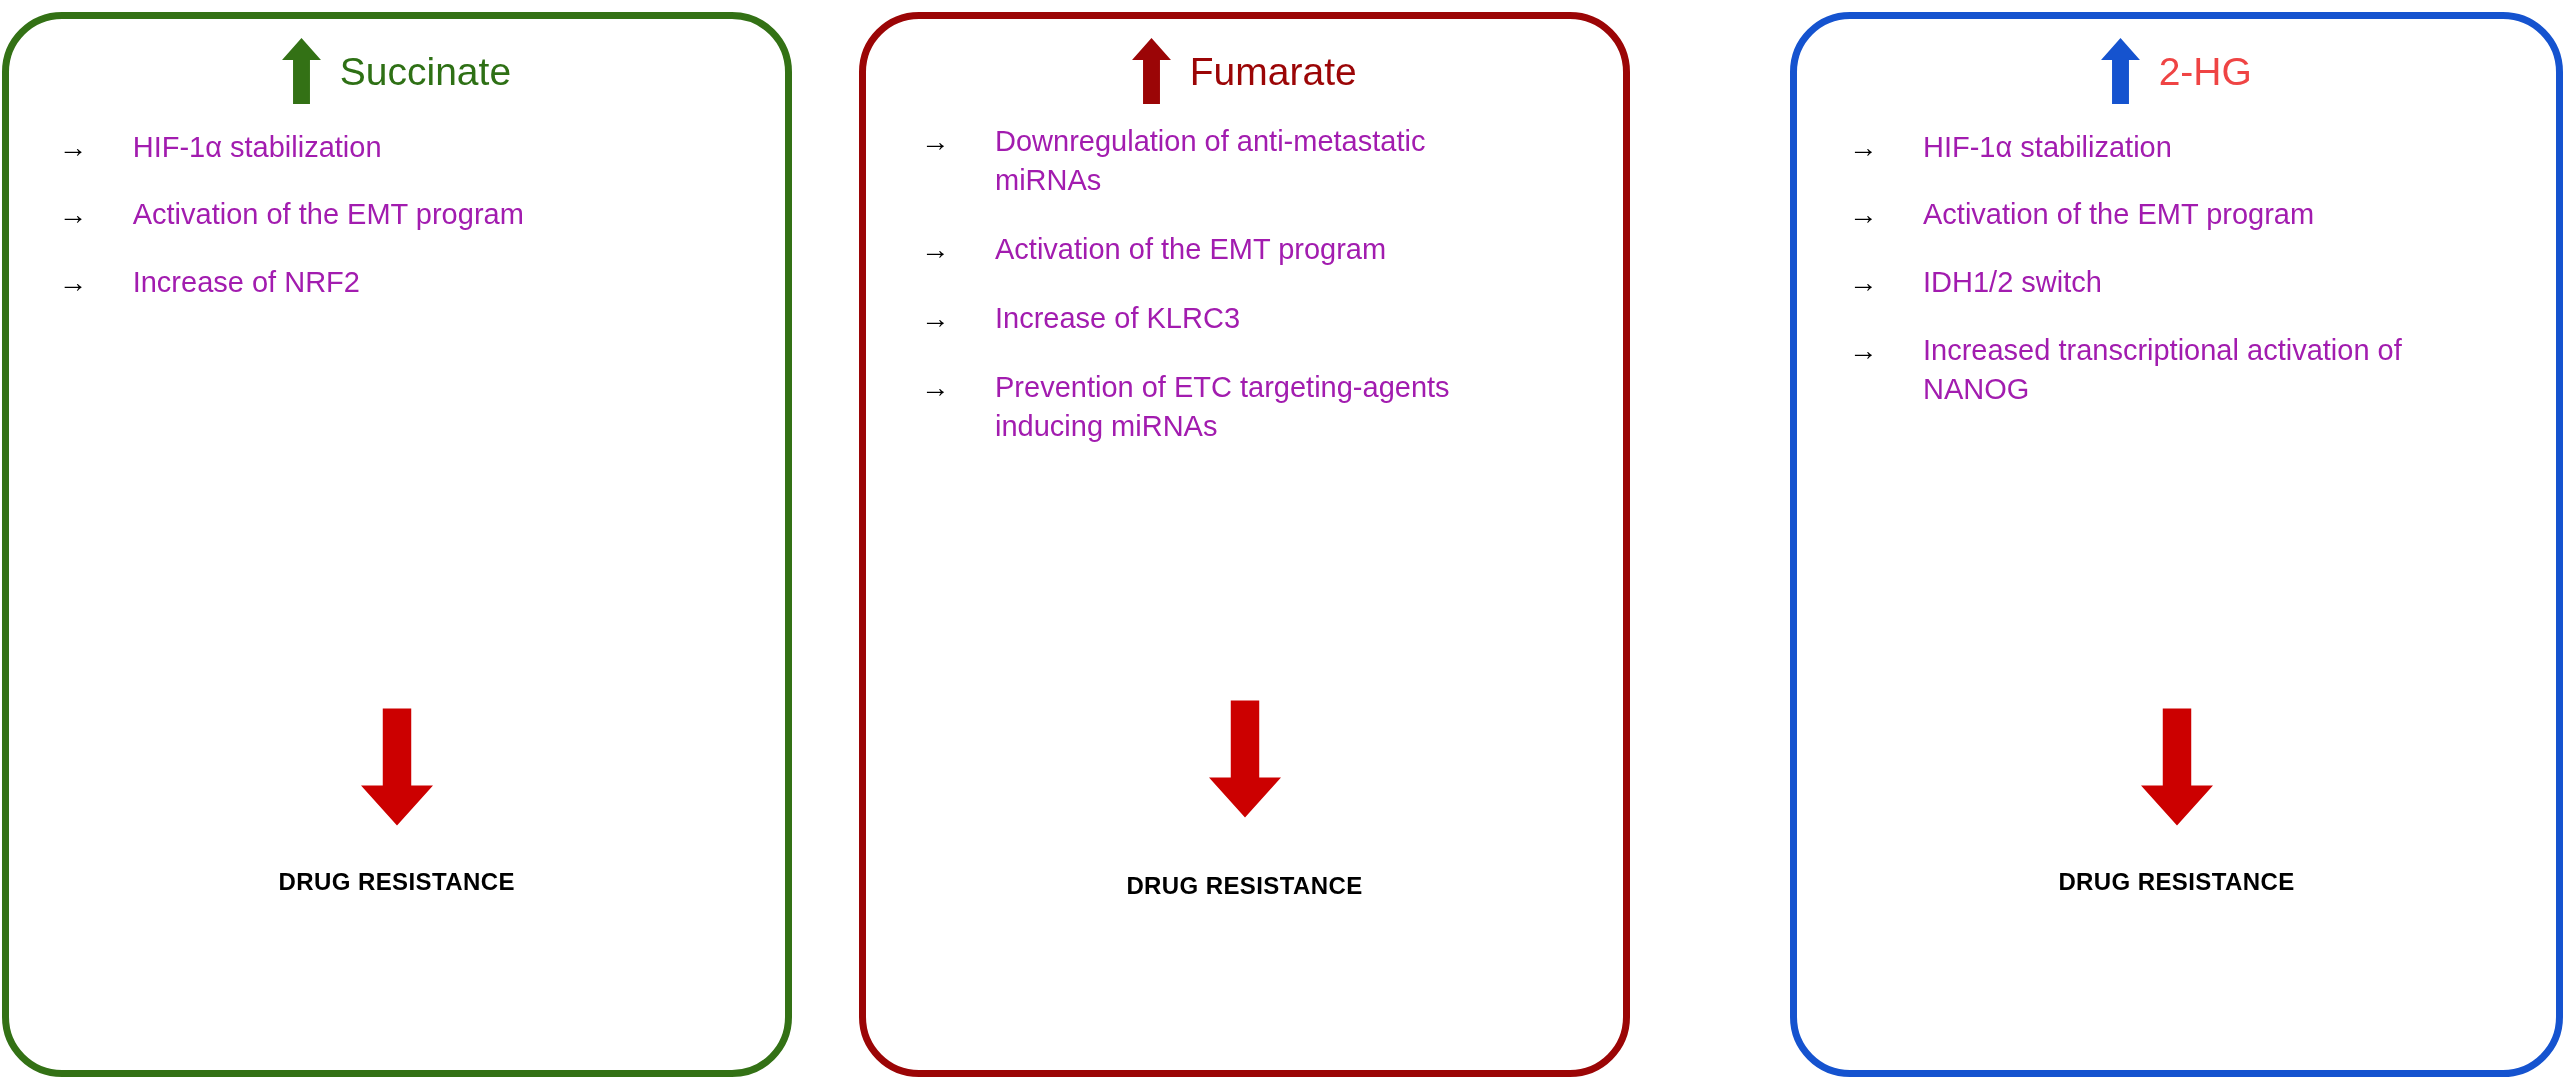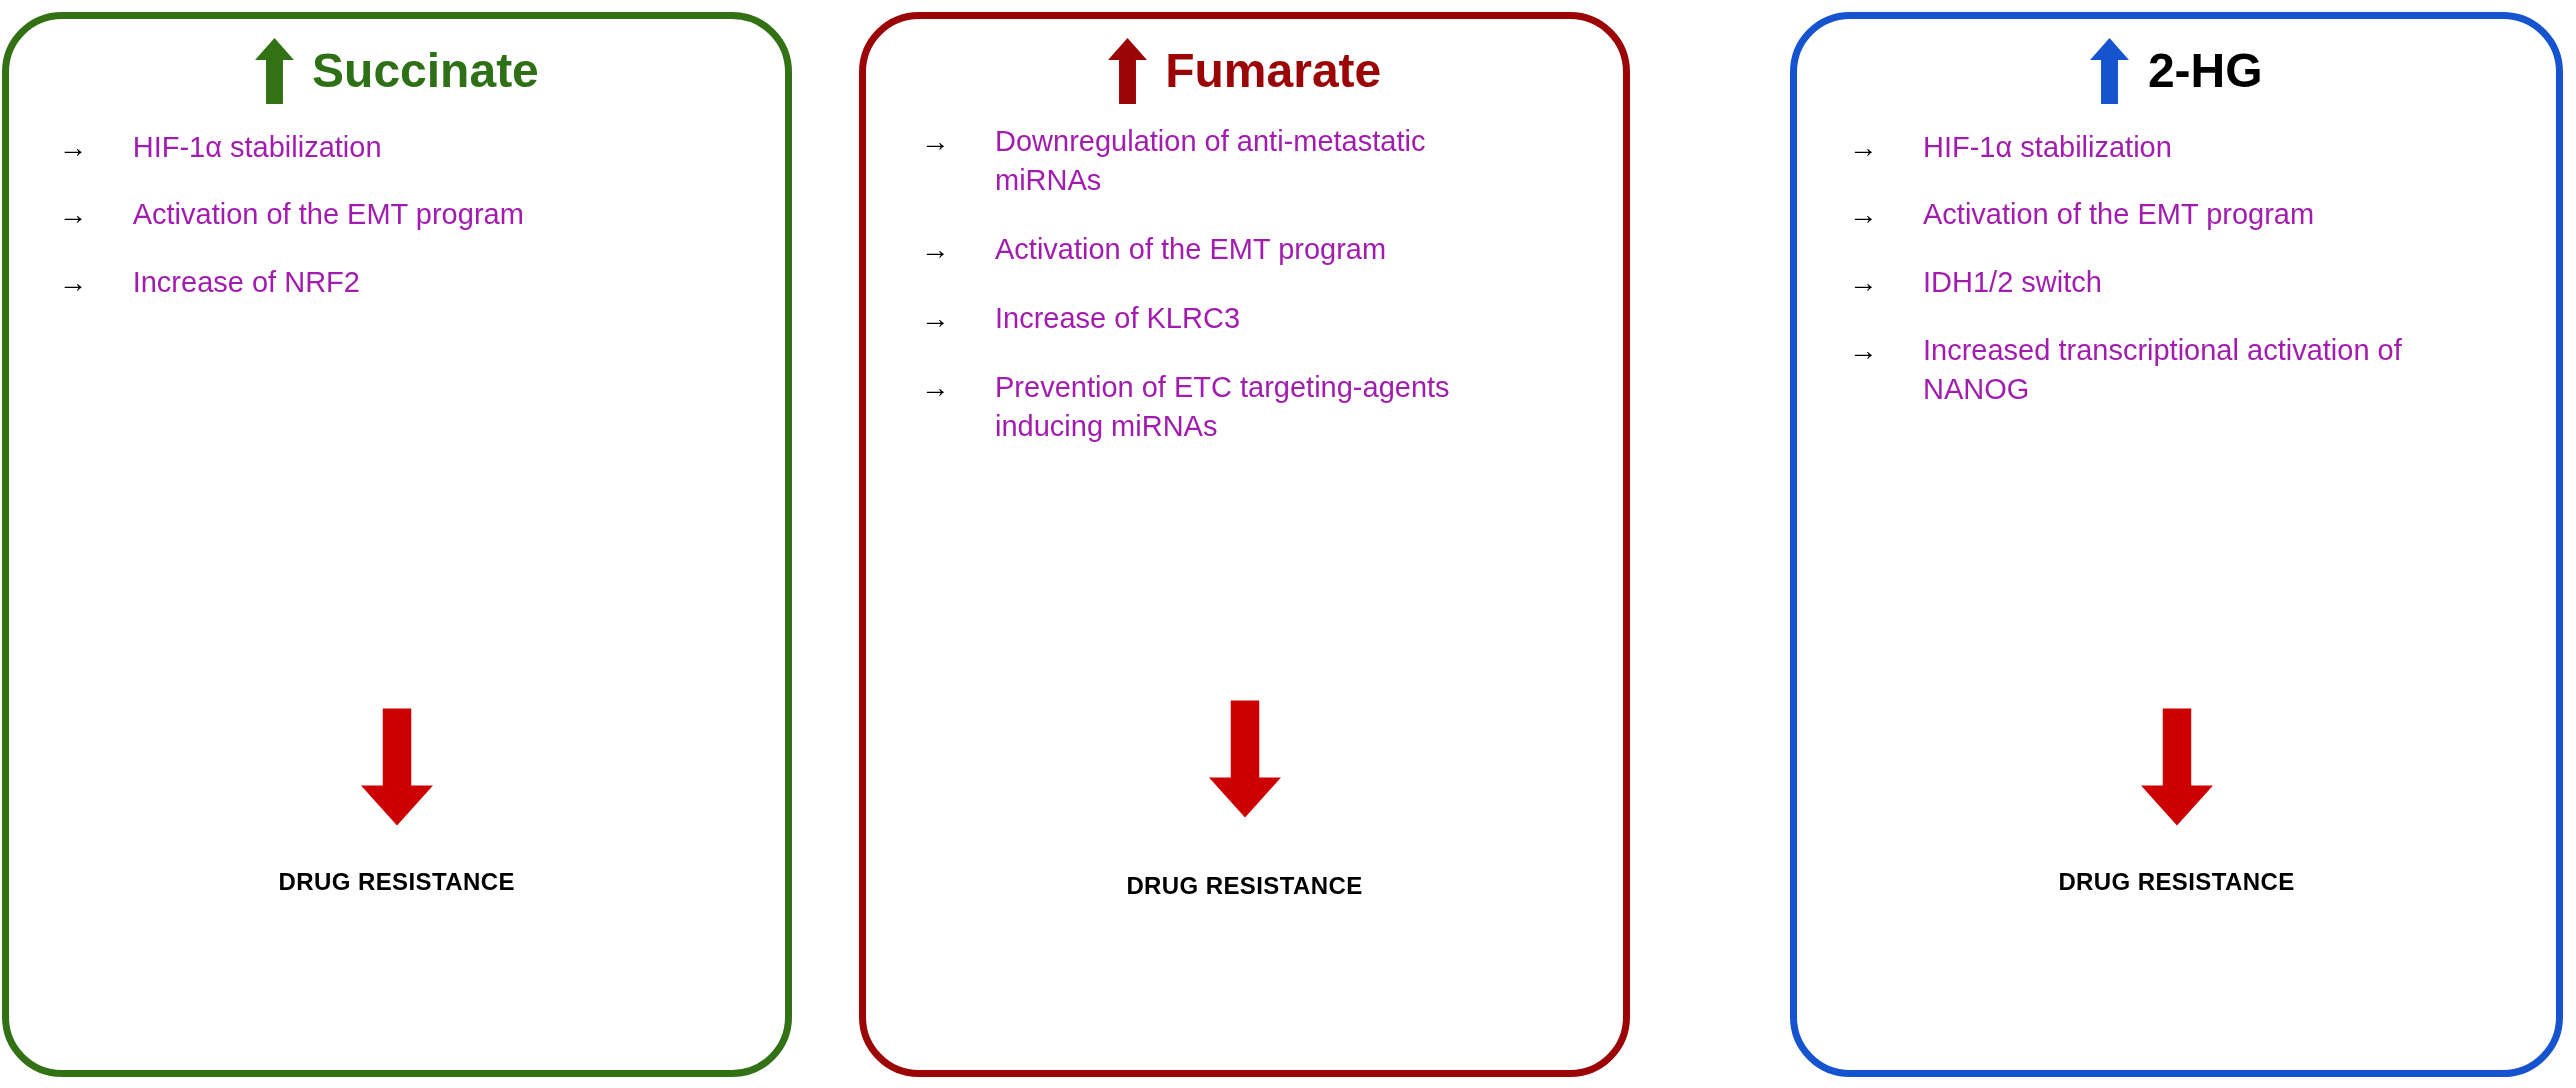--- a/index.html
+++ b/index.html
@@ -49,29 +49,29 @@
     gap: 18.5px;
     height: 81px;
   }
   .up-arrow {
     display: block;
     width: 39px;
     height: 66px;
     flex: 0 0 auto;
   }
   .metabolite-name {
-    font-size: 48px;
-    font-weight: bold;
+    font-size: 39px;
+    font-weight: normal;
     letter-spacing: 0px;
     line-height: 1;
     white-space: nowrap;
   }
   .panel-succinate .metabolite-name { color: #2E7015; }
   .panel-fumarate  .metabolite-name { color: #9B0506; }
-  .panel-2hg       .metabolite-name { color: #000000; }
+  .panel-2hg       .metabolite-name { color: #ef4444; }
 
   
   .bullet-list {
     position: absolute;
     list-style: none;
     margin: 0;
     padding: 0;
   }
   .panel-succinate .bullet-list { left: 50px; right: 34px; top: 109px; }
   .panel-fumarate  .bullet-list { left: 55px; right: 34px; top: 103px; }

